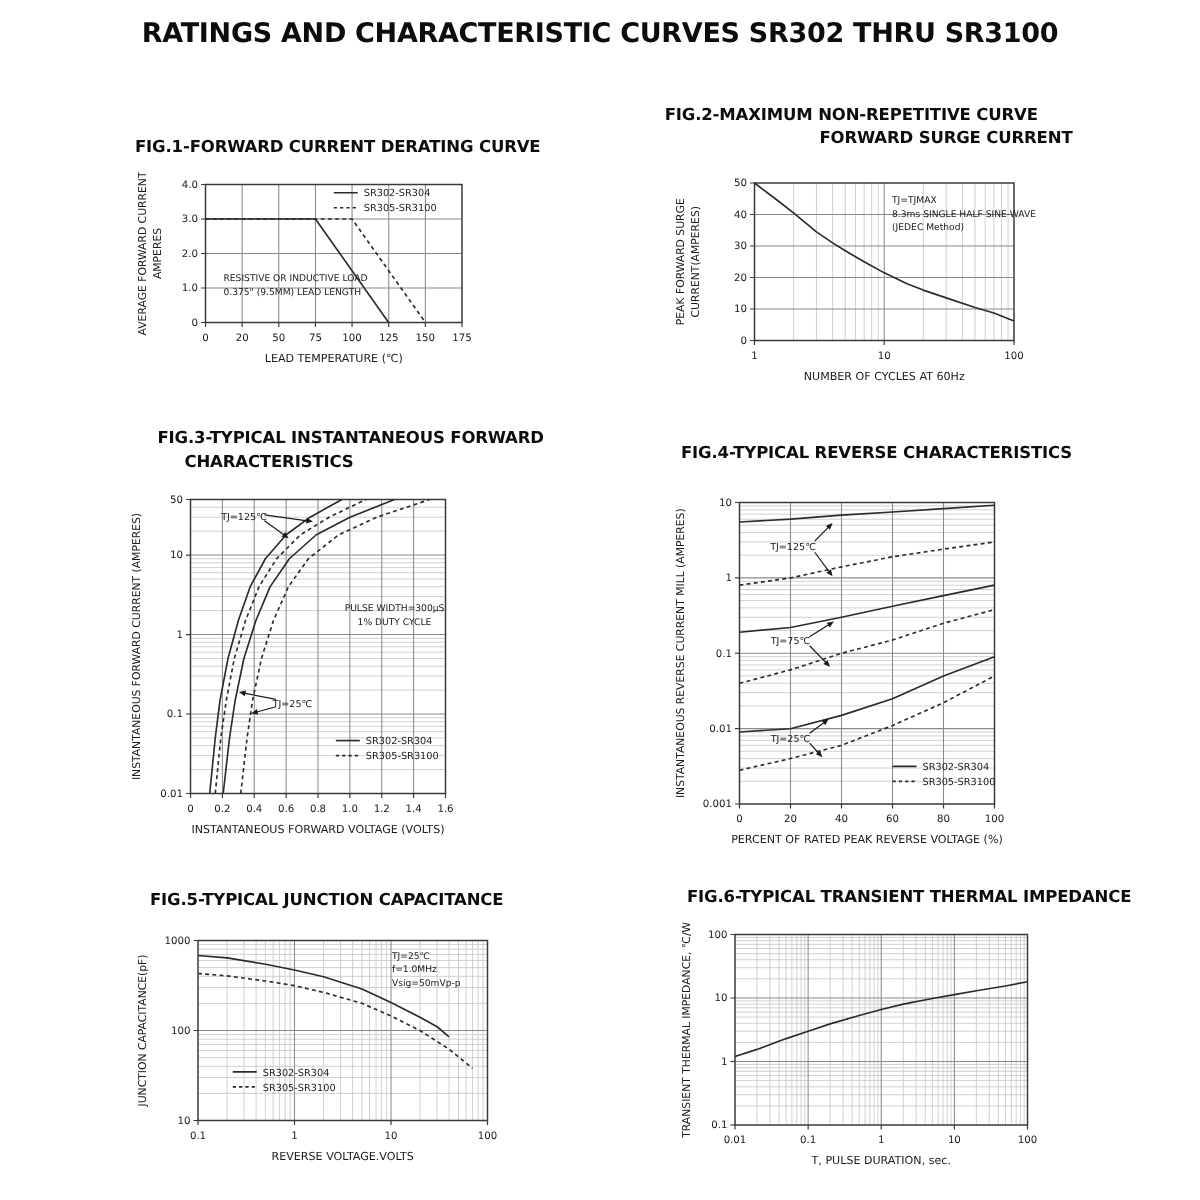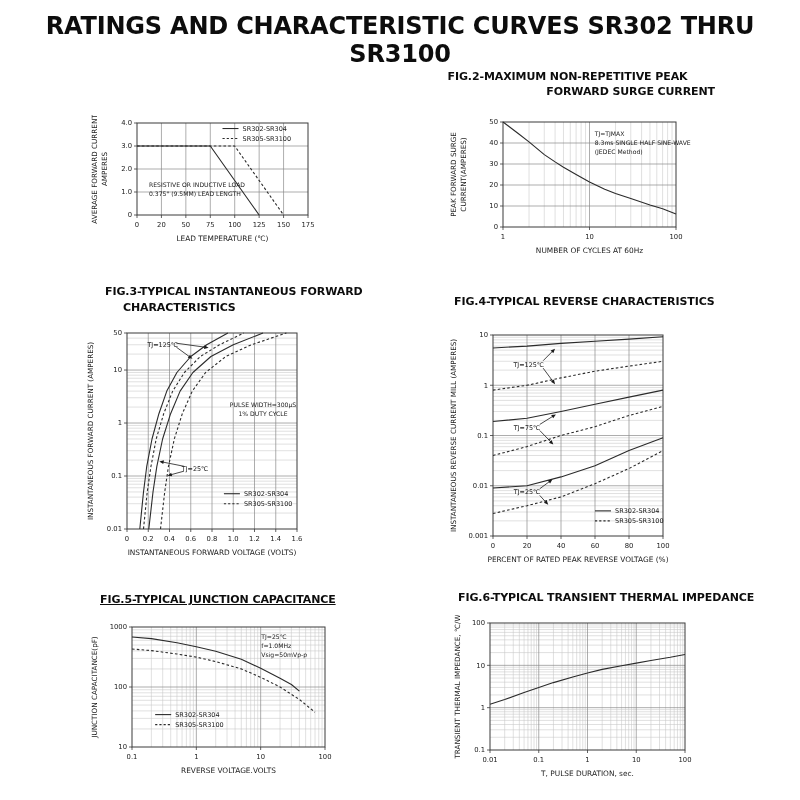--- a/index.html
+++ b/index.html
@@ -3,21 +3,21 @@
 <meta charset="utf-8">
 <style>
   html,body{margin:0;padding:0;}
   body{
     width:800px;height:800px;background:#ffffff;position:relative;
     font-family:"DejaVu Sans","Liberation Sans",sans-serif;color:#111;
     overflow:hidden;
   }
   .page-title{
     position:absolute;top:12px;left:0;width:800px;text-align:center;
-    font-size:24px;font-weight:600;letter-spacing:-0.2px;color:#0d0d0d;
+    font-size:18px;font-weight:600;letter-spacing:-0.2px;color:#0d0d0d;
   }
   .figure{position:absolute;}
   .fig-title{
     position:absolute;font-size:11px;font-weight:600;color:#0d0d0d;
     white-space:nowrap;letter-spacing:-0.1px;
   }
   .chart-mount{position:absolute;left:0;}
   
   #fig1{left:85px;top:85px;width:300px;height:190px;}
   #fig1 .t1{left:5px;top:6px;}
@@ -27,32 +27,33 @@
   #fig2 .t2{left:0;top:15px;width:295px;text-align:right;}
   #fig2 .chart-mount{top:42px;}
   #fig3{left:85px;top:285px;width:300px;height:300px;}
   #fig3 .t1{left:5px;top:0;margin-left:15px;}
   #fig3 .t2{left:38px;top:16px;text-align:right;}
   #fig3 .chart-mount{top:38px;}
   #fig4{left:426px;top:285px;width:300px;height:300px;}
   #fig4 .t1{left:28px;top:10px;}
   #fig4 .chart-mount{top:40px;}
   #fig5{left:85px;top:585px;width:310px;height:195px;}
-  #fig5 .t1{left:15px;top:8px;text-decoration:underline;}
+  #fig5 .t1{left:15px;top:8px;}
   #fig5 .chart-mount{top:32px;}
   #fig6{left:430px;top:585px;width:310px;height:195px;}
   #fig6 .t1{left:28px;top:6px;}
   #fig6 .chart-mount{top:30px;}
 </style>
 </head>
 <body>
 
 <div class="page-title">RATINGS AND CHARACTERISTIC CURVES SR302 THRU SR3100</div>
 
 <div class="figure" id="fig1">
+  <div class="fig-title t1">FIG.1-FORWARD CURRENT DERATING CURVE</div>
   <div class="chart-mount"><svg width="275" height="145" viewBox="0 0 275 145">
         <g>
           <line x1="76.42857142857143" y1="8" x2="76.42857142857143" y2="100" stroke="#8a8a8a" stroke-width="0.7"></line>
           <line x1="100.85714285714286" y1="8" x2="100.85714285714286" y2="100" stroke="#8a8a8a" stroke-width="0.7"></line>
           <line x1="125.28571428571428" y1="8" x2="125.28571428571428" y2="100" stroke="#8a8a8a" stroke-width="0.7"></line>
           <line x1="149.71428571428572" y1="8" x2="149.71428571428572" y2="100" stroke="#8a8a8a" stroke-width="0.7"></line>
           <line x1="174.14285714285714" y1="8" x2="174.14285714285714" y2="100" stroke="#8a8a8a" stroke-width="0.7"></line>
           <line x1="198.57142857142856" y1="8" x2="198.57142857142856" y2="100" stroke="#8a8a8a" stroke-width="0.7"></line>
           <line x1="52" y1="77" x2="223" y2="77" stroke="#8a8a8a" stroke-width="0.7"></line>
           <line x1="52" y1="54" x2="223" y2="54" stroke="#8a8a8a" stroke-width="0.7"></line>
@@ -93,21 +94,21 @@
           <text x="63.97" y="81.39999999999999" font-size="6.1" text-anchor="start" fill="#1a1a1a" font-family="&quot;DejaVu Sans&quot;,&quot;Liberation Sans&quot;,sans-serif">0.375" (9.5MM) LEAD LENGTH</text>
           <line x1="137.5" y1="13.52" x2="153.5" y2="13.52" stroke="#2b2b2b" stroke-width="1.1"></line>
           <text x="157.5" y="15.92" font-size="6.5" text-anchor="start" fill="#1a1a1a" font-family="&quot;DejaVu Sans&quot;,&quot;Liberation Sans&quot;,sans-serif">SR302-SR304</text>
           <line x1="137.5" y1="23.52" x2="153.5" y2="23.52" stroke="#2b2b2b" stroke-width="1.1" stroke-dasharray="2.2,2"></line>
           <text x="157.5" y="25.919999999999998" font-size="6.5" text-anchor="start" fill="#1a1a1a" font-family="&quot;DejaVu Sans&quot;,&quot;Liberation Sans&quot;,sans-serif">SR305-SR3100</text>
         </g>
       </svg></div>
 </div>
 
 <div class="figure" id="fig2">
-  <div class="fig-title t1">FIG.2-MAXIMUM NON-REPETITIVE PEAK</div>
+  <div class="fig-title t1">FIG.2-MAXIMUM NON-REPETITIVE CURVE</div>
   <div class="fig-title t2">FORWARD SURGE CURRENT</div>
   <div class="chart-mount"><svg width="295" height="155" viewBox="0 0 295 155">
         <g>
           <line x1="109.03909462493438" y1="10" x2="109.03909462493438" y2="115" stroke="#c6c6c6" stroke-width="0.55"></line>
           <line x1="124.2709885332508" y1="10" x2="124.2709885332508" y2="115" stroke="#c6c6c6" stroke-width="0.55"></line>
           <line x1="135.07818924986876" y1="10" x2="135.07818924986876" y2="115" stroke="#c6c6c6" stroke-width="0.55"></line>
           <line x1="143.46090537506564" y1="10" x2="143.46090537506564" y2="115" stroke="#c6c6c6" stroke-width="0.55"></line>
           <line x1="150.3100831581852" y1="10" x2="150.3100831581852" y2="115" stroke="#c6c6c6" stroke-width="0.55"></line>
           <line x1="156.10098046123323" y1="10" x2="156.10098046123323" y2="115" stroke="#c6c6c6" stroke-width="0.55"></line>
           <line x1="161.11728387480312" y1="10" x2="161.11728387480312" y2="115" stroke="#c6c6c6" stroke-width="0.55"></line>

